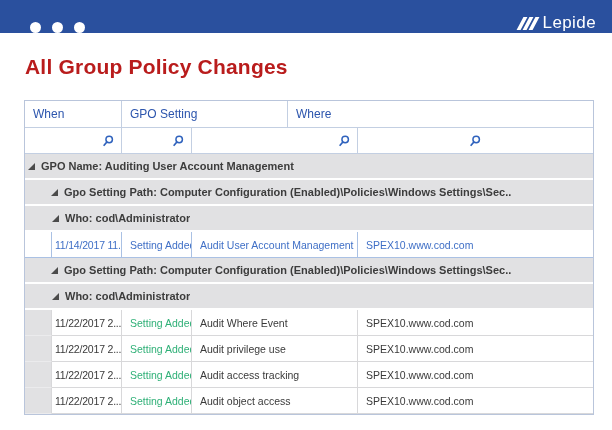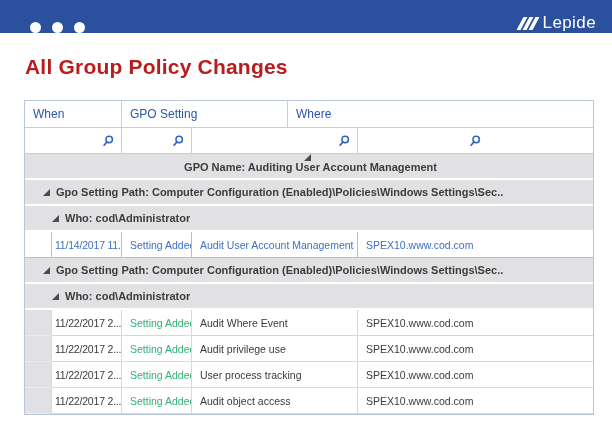--- a/index.html
+++ b/index.html
@@ -52,22 +52,22 @@
     display:flex; align-items:center; justify-content:flex-end; padding-right:5px;
     border-right:1px solid #c3cfe2; border-bottom:1px solid #c3cfe2;
   }
   .filter-row .cell.center { justify-content:center; padding-right:0; }
 
   .group-row {
     height:26px; background:#e1e1e3; border-bottom:2px solid #ffffff;
     display:flex; align-items:center;
     font-size:11px; font-weight:bold; color:#3c3c3c;
   }
-  .lvl0 { padding-left:3px;flex-direction:column; }
-  .lvl1 { padding-left:18px; }
+  .lvl0 { padding-left:3px; }
+  .lvl1 { padding-left:26px; }
   .lvl2 { padding-left:27px; }
   .tri {
     width:0; height:0; flex:0 0 auto; margin-right:6px;
     border-left:7px solid transparent; border-bottom:7px solid #4b4b4b;
   }
   .glabel { white-space:nowrap; overflow:hidden; }
 
   .data-row { height:26px; background:#ffffff; font-size:10.5px; color:#3a3a3a; }
   .data-row .cell {
     display:flex; align-items:center; padding-left:8px;
@@ -186,21 +186,21 @@
     <div class="cell cdate">11/22/2017 2...</div>
     <div class="cell c1 op">Setting Added</div>
     <div class="cell c2">Audit privilege use</div>
     <div class="cell c3">SPEX10.www.cod.com</div>
   </div>
 
   <div class="row data-row">
     <div class="indent"></div>
     <div class="cell cdate">11/22/2017 2...</div>
     <div class="cell c1 op">Setting Added</div>
-    <div class="cell c2">User process tracking</div>
+    <div class="cell c2">Audit access tracking</div>
     <div class="cell c3">SPEX10.www.cod.com</div>
   </div>
 
   <div class="row data-row">
     <div class="indent"></div>
     <div class="cell cdate">11/22/2017 2...</div>
     <div class="cell c1 op">Setting Added</div>
     <div class="cell c2">Audit object access</div>
     <div class="cell c3">SPEX10.www.cod.com</div>
   </div>

